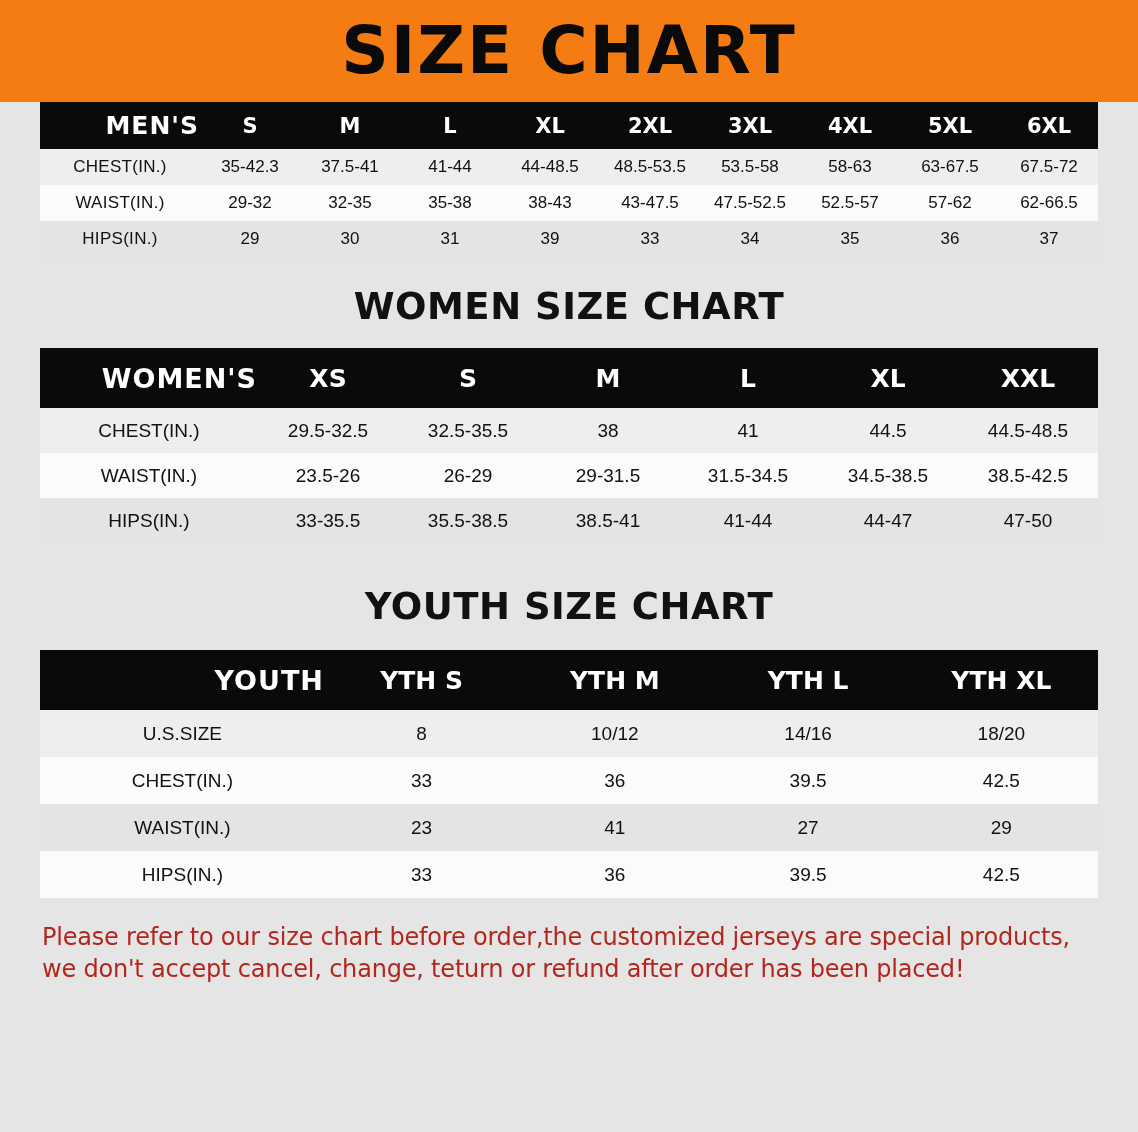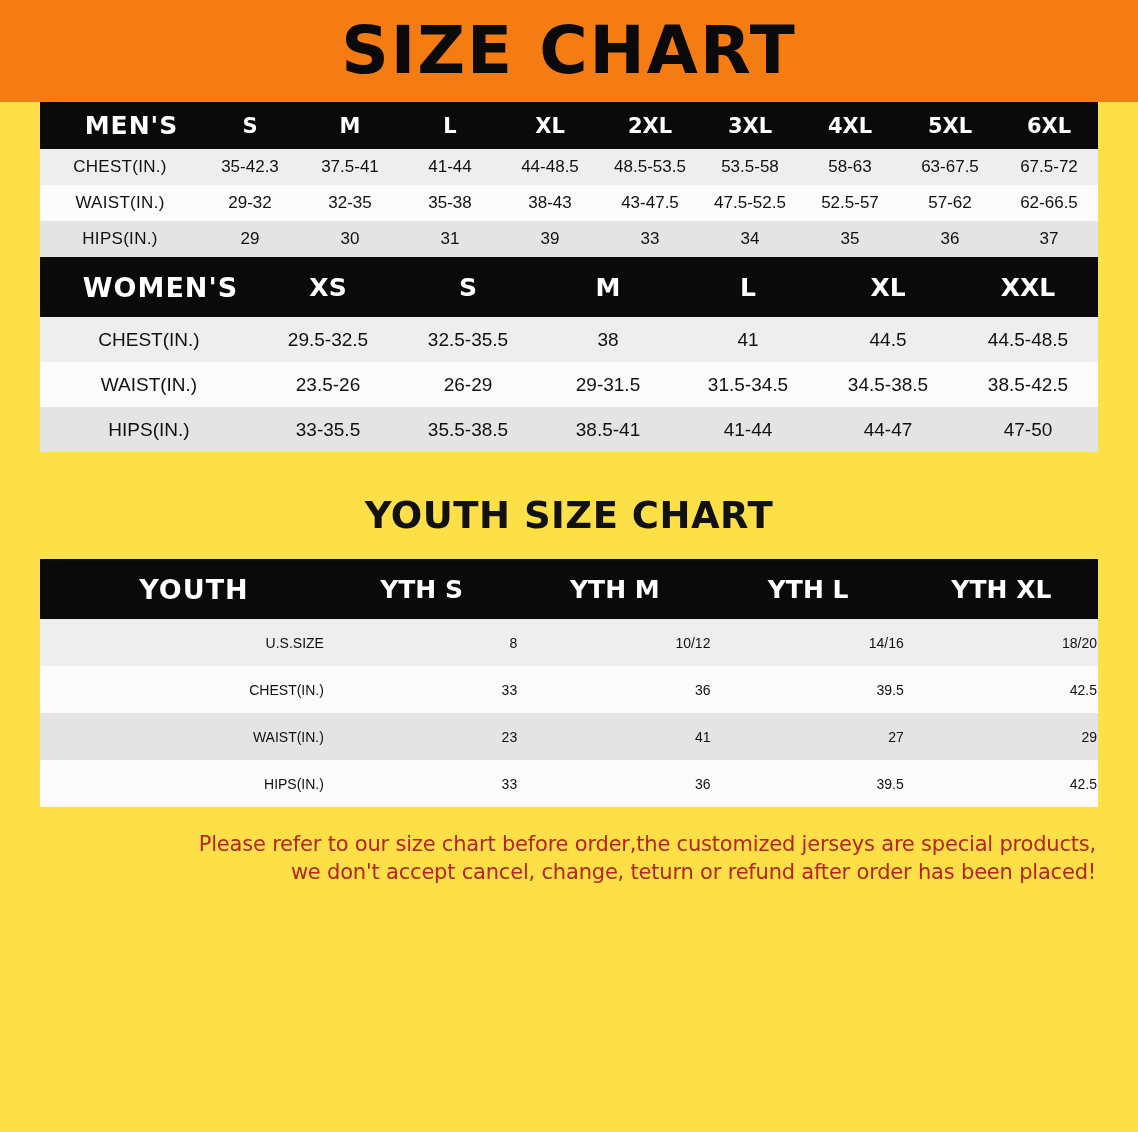--- a/index.html
+++ b/index.html
@@ -11,21 +11,21 @@
     width: 1138px;
     height: 1132px;
     font-family: "Liberation Sans", sans-serif;
     color: #111111;
     overflow: hidden;
   }
   .page {
     position: relative;
     width: 1138px;
     height: 1132px;
-    background: #fde047;
+    background: #e5e5e5;
   }
   
   .banner {
     width: 100%;
     height: 102px;
     background: #f57c12;
     display: flex;
     align-items: center;
     justify-content: center;
   }
@@ -60,21 +60,21 @@
   }
   table.chart thead th {
     background: #0a0a0a;
     color: #ffffff;
     font-family: "DejaVu Sans", sans-serif;
     font-weight: bold;
     text-align: center;
     vertical-align: middle;
   }
   table.chart thead th.rowlabel {
-    text-align: center;
+    text-align: right;
     padding-left: 24px;
     letter-spacing: 1px;
   }
   table.chart tbody td {
     text-align: center;
     vertical-align: middle;
     font-family: "Liberation Sans", sans-serif;
   }
   table.chart tbody td.rowlabel {
     text-align: center;
@@ -91,30 +91,30 @@
   #men-table tbody td.rowlabel { font-size: 17px; letter-spacing: 0.3px; }
 
   
   #women-table thead th { height: 58px; font-size: 25px; }
   #women-table thead th.rowlabel { font-size: 27px; }
   #women-table tbody td { height: 43px; font-size: 19px; }
 
   
   #youth-table thead th { height: 58px; font-size: 25px; }
   #youth-table thead th.rowlabel { font-size: 27px; }
-  #youth-table tbody td { height: 45px; font-size: 14px; text-align: right; }
+  #youth-table tbody td { height: 45px; font-size: 19px; }
 
   
   .note {
     margin: 24px 42px 0 42px;
     color: #b3261e;
     font-family: "DejaVu Sans", sans-serif;
-    font-size: 21px;
+    font-size: 24px;
     line-height: 1.32;
-    text-align: right;
+    text-align: left;
     letter-spacing: -0.2px;
   }
   .note div { white-space: nowrap; }
 </style>
 </head>
 <body>
 
 <div class="page">
 
   <div class="banner">
@@ -183,20 +183,21 @@
           <td>33</td>
           <td>34</td>
           <td>35</td>
           <td>36</td>
           <td>37</td>
         </tr>
       </tbody>
     </table>
   </div>
 
+  <div class="section-title t-women">WOMEN SIZE CHART</div>
   <div class="tbl-wrap">
     <table class="chart" id="women-table">
       <colgroup>
         <col style="width:218px">
         <col style="width:140px">
           <col style="width:140px">
           <col style="width:140px">
         <col style="width:140px">
           <col style="width:140px">
           <col style="width:140px">

